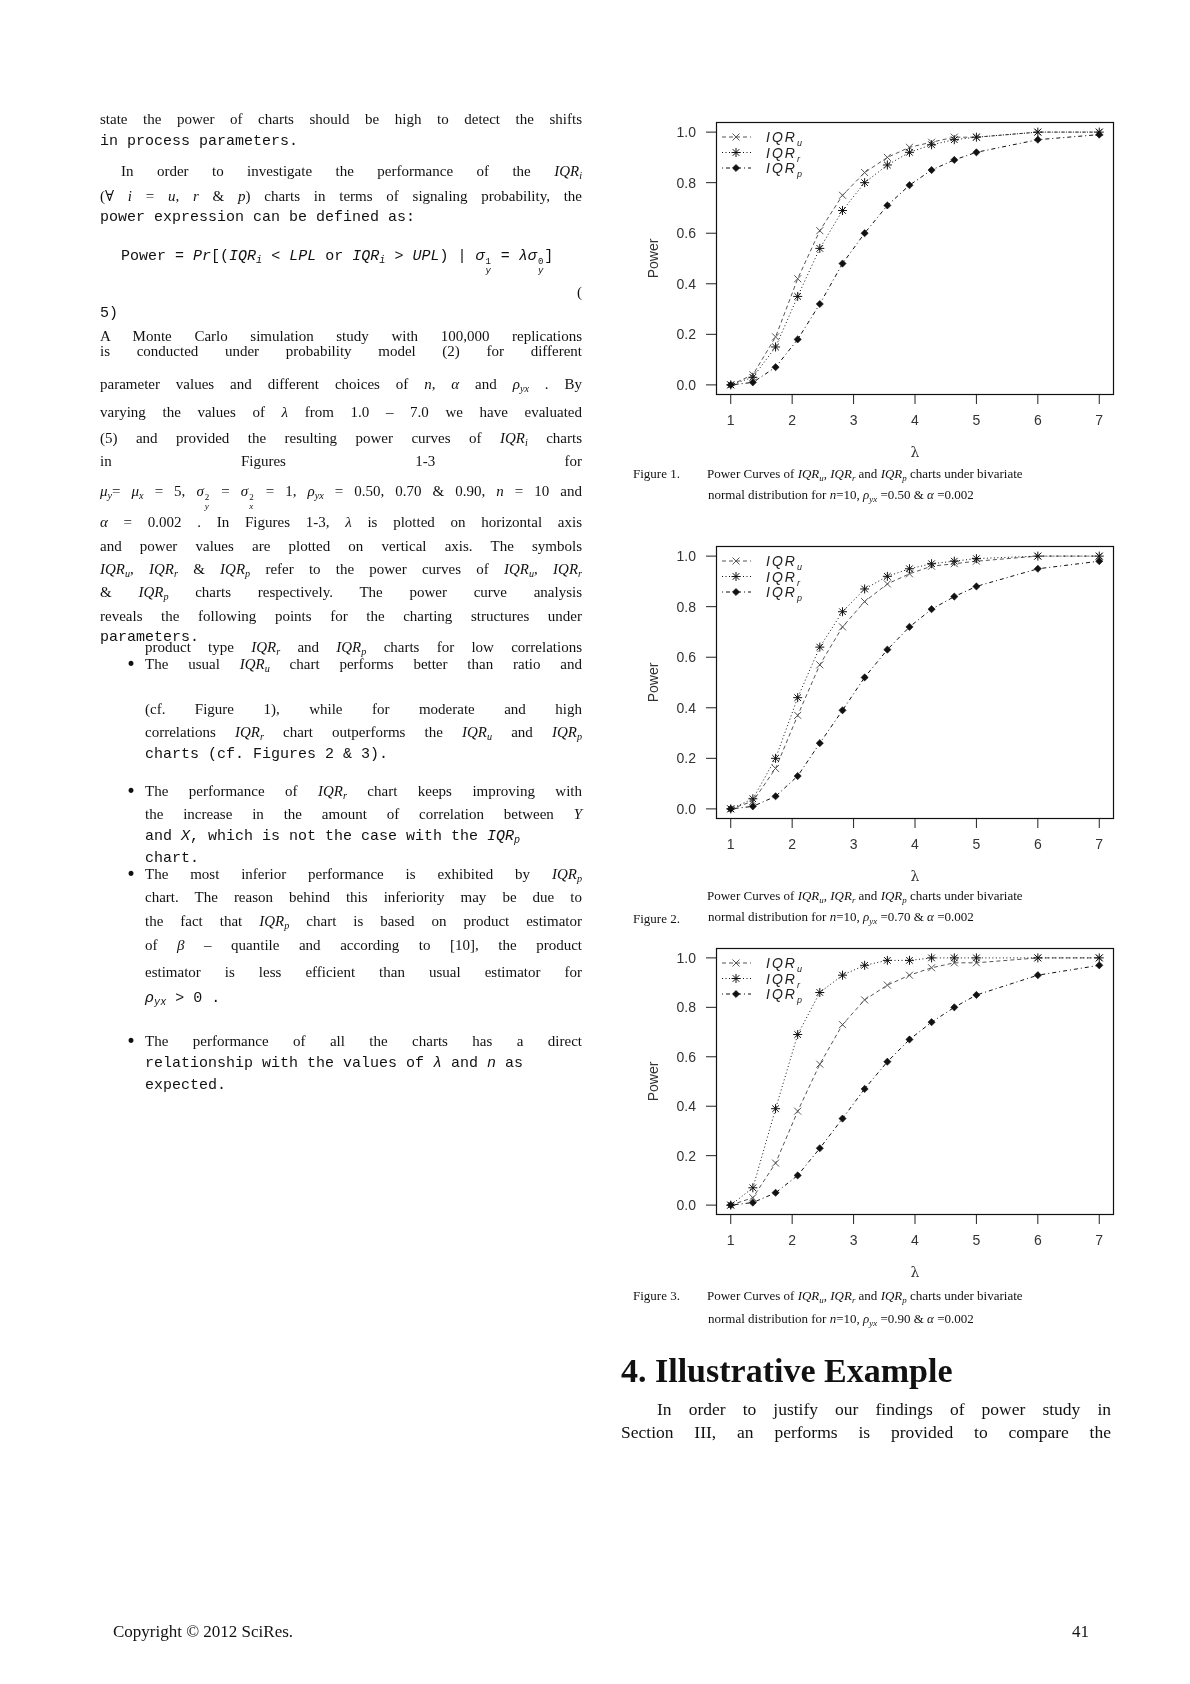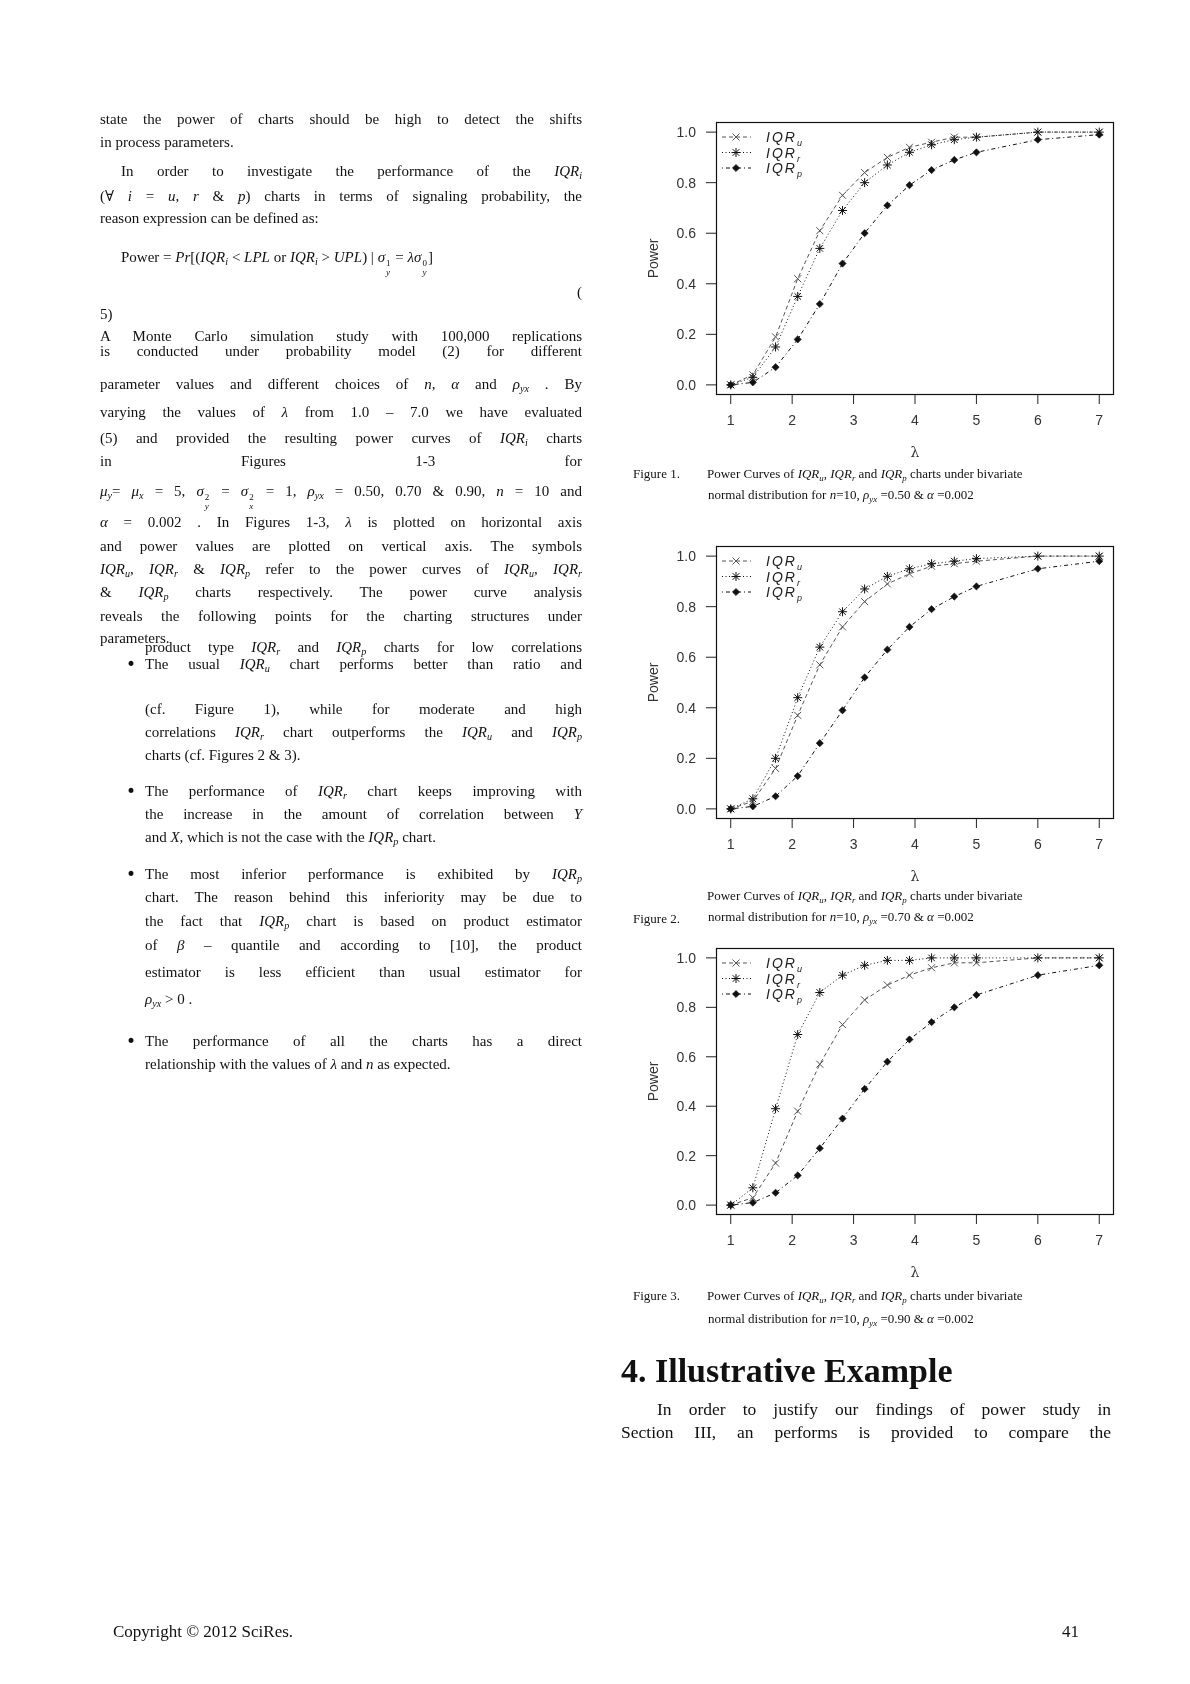--- a/index.html
+++ b/index.html
@@ -4,21 +4,21 @@
 <style>
   html, body { margin: 0; padding: 0; background: #ffffff; }
   #page {
     position: relative; width: 1190px; height: 1684px; background: #ffffff; overflow: hidden;
     font-family: "Liberation Serif", "DejaVu Serif", serif; color: #111111;
   }
   .ln {
     position: absolute; left: 100px; width: 482px; height: 22px; line-height: 22px;
     font-size: 15px; text-align: justify; text-align-last: justify;
   }
-  .ln.l { text-align: left; text-align-last: left; }
+  .ln.l { text-align: left; text-align-last: left; font-family: Liberation Mono, monospace; }
   .ln.ind { left: 121px; width: 461px; }
   .ln.bl { left: 145px; width: 437px; }
   .ln.r { text-align: right; text-align-last: right; }
   .bullet {
     position: absolute; left: 124px; width: 14px; height: 22px; line-height: 22px; font-size: 17px;
     font-family: "DejaVu Sans", sans-serif; text-align: center;
   }
   i { font-style: italic; }
   sub { font-style: italic; font-size: 0.68em; vertical-align: -0.32em; line-height: 0; }
   .ss {
@@ -49,21 +49,21 @@
 
   <div>
     <div>
       <div class="ln j" style="top:108px">state the power of charts should be high to detect the shifts</div>
       <div class="ln l" style="top:131px">in process parameters.</div>
     </div>
 
     <div>
       <div class="ln j ind" style="top:160px">In order to investigate the performance of the <i>IQR</i><sub>i</sub></div>
       <div class="ln j" style="top:185px">(∀ <i>i</i> = <i>u</i>, <i>r</i> &amp; <i>p</i>) charts in terms of signaling probability, the</div>
-      <div class="ln l" style="top:207px">reason expression can be defined as:</div>
+      <div class="ln l" style="top:207px">power expression can be defined as:</div>
     </div>
 
     <div class="ln l ind" style="top:246px">Power = <i>Pr</i>[(<i>IQR</i><sub>i</sub> &lt; <i>LPL</i> or <i>IQR</i><sub>i</sub> &gt; <i>UPL</i>) | <i>σ</i><span class="ss">
           <span class="ss-sup">1</span>
           <span class="ss-sub">y</span>
         </span> = <i>λσ</i><span class="ss">
           <span class="ss-sup">0</span>
           <span class="ss-sub">y</span>
         </span>]</div>
     <div class="ln r" style="top:281px">(</div>
@@ -450,14 +450,14 @@
     <div class="cap" style="left:708px; top:1308px">normal distribution for <i>n</i>=10, <i>ρ</i><sub>yx</sub> =0.90 &amp; <i>α</i> =0.002</div>
   </div>
 
   <div>
     <div class="heading">4. Illustrative Example</div>
     <div class="rp ind" style="top:1398px">In order to justify our findings of power study in</div>
     <div class="rp" style="top:1421px">Section III, an performs is provided to compare the</div>
   </div>
 
   <div class="footer" style="left:113px">Copyright © 2012 SciRes.</div>
-  <div class="footer" style="right:111px; text-align:right">41</div>
+  <div class="footer" style="right:101px; text-align:right">41</div>
 </div>
 
 </body></html>

